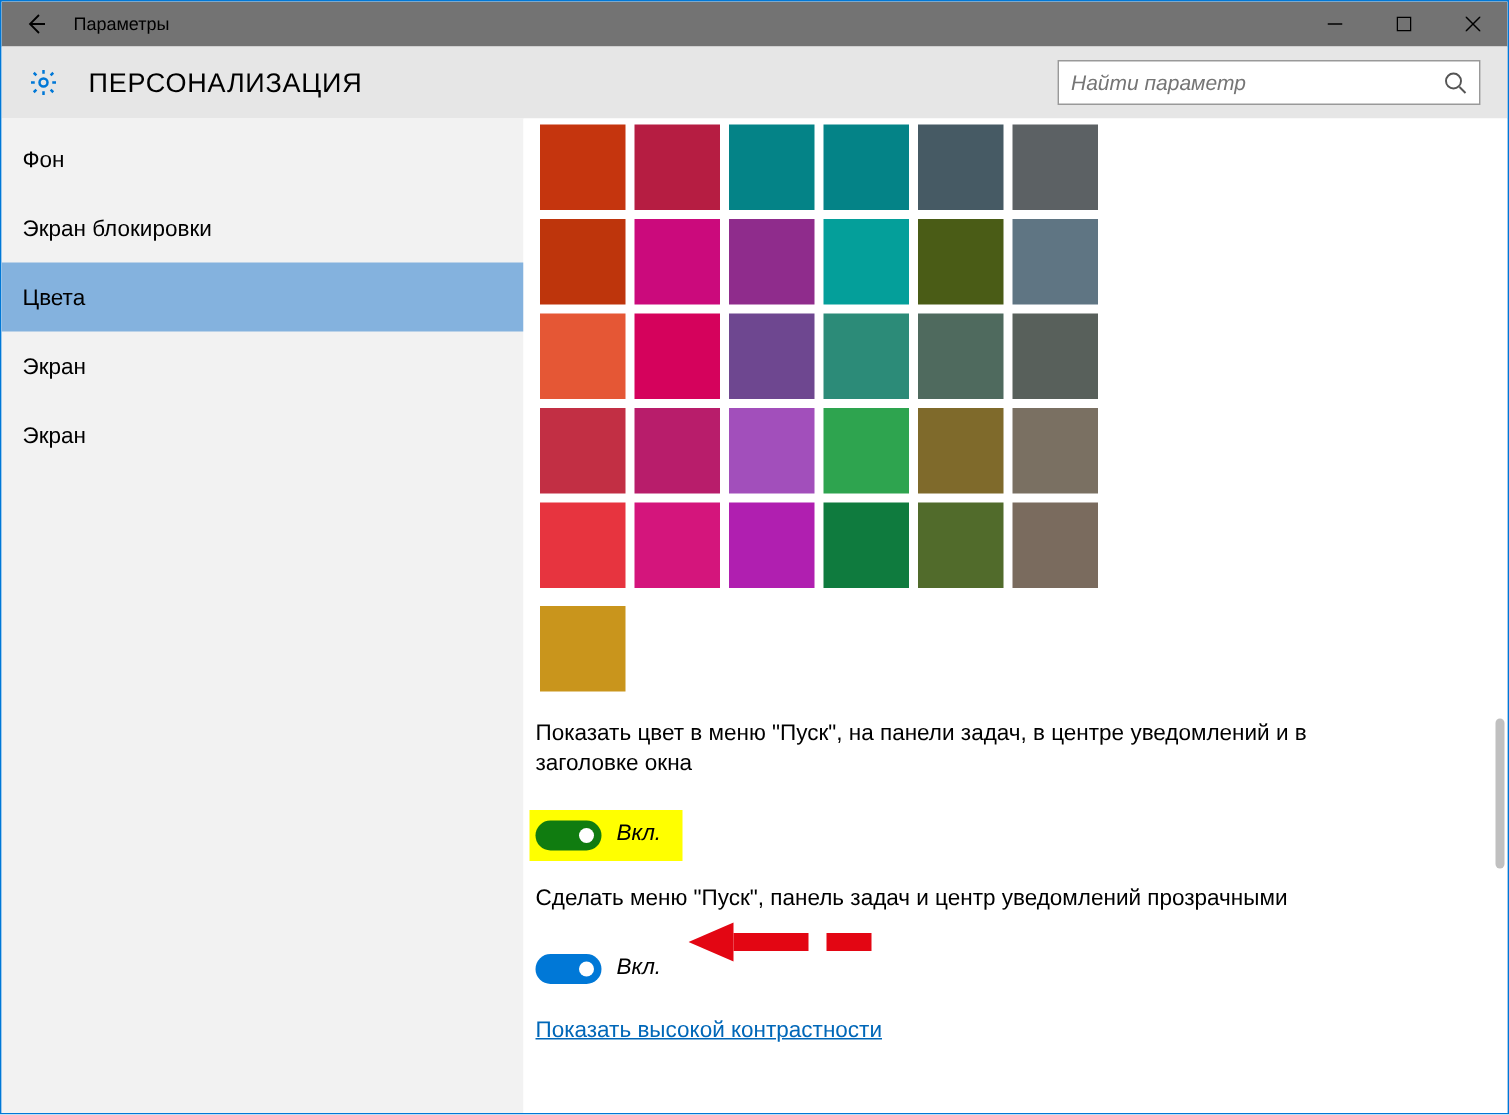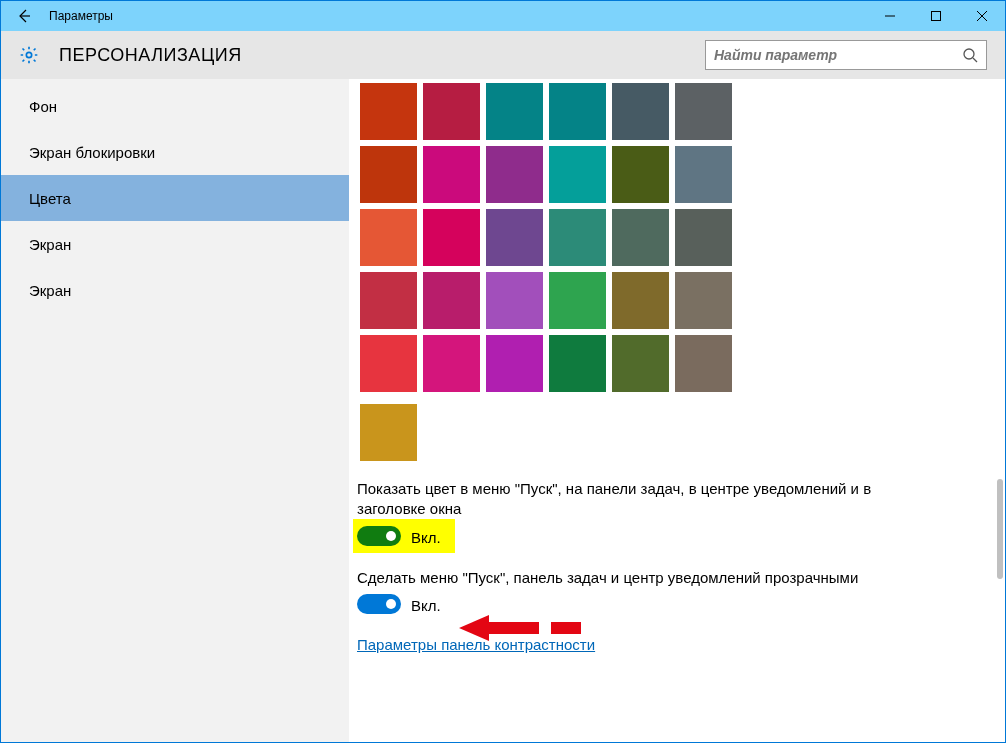--- a/index.html
+++ b/index.html
@@ -1,54 +1,54 @@
 <!DOCTYPE html>
 <html><head>
 <meta charset="utf-8">
 <style>
   * { box-sizing: border-box; margin: 0; padding: 0; }
   html, body { width: 1006px; height: 743px; font-family: "Segoe UI", Tahoma, sans-serif; font-size: 14px; color: #000; }
   .window { width: 1006px; height: 743px; border: 1px solid #0078d7; background: #fff; display: flex; flex-direction: column; position: relative; overflow: hidden; }
 
   
-  .titlebar { height: 30px; background: #7dd3fc; display: flex; align-items: center; }
+  .titlebar { height: 30px; background: #737373; display: flex; align-items: center; }
   .titlebar .back { width: 46px; height: 30px; display:flex; align-items:center; justify-content:center; }
   .titlebar .back svg { width: 16px; height:16px; }
   .titlebar .title { font-size: 12px; padding-left: 2px; }
   .titlebar .spacer { flex: 1; }
   .winbtn { width: 46px; height: 30px; display:flex; align-items:center; justify-content:center; }
   .winbtn svg { width: 10px; height: 10px; }
 
   
   .headerband { height: 48px; background: #e6e6e6; display:flex; align-items:center; padding: 0 18px; }
   .headerband .gear { width: 20px; height:20px; color:#0078d7; margin-right: 20px; display:flex; align-items:center; justify-content:center;}
   .headerband .gear svg { width: 20px; height:20px; }
   .headerband .heading { font-size: 18px; letter-spacing: 0.5px; }
   .headerband .spacer { flex:1; }
   .searchbox { width: 282px; height: 30px; border:1px solid #999; background:#fff; display:flex; align-items:center; padding: 0 8px; }
-  .searchbox input { flex:1; border:none; outline:none; font-size:14px; background:transparent; font-style: italic; color:#666;font-weight:bold; }
+  .searchbox input { flex:1; border:none; outline:none; font-size:14px; background:transparent; font-style: italic; color:#666; }
   .searchbox .sicon { width:16px; height:16px; color:#333; }
 
   
   .body { flex:1; display:flex; position:relative; }
   .sidebar { width: 348px; background:#f2f2f2; padding-top: 4px; }
-  .sidebar .item { height: 46px; display:flex; align-items:center; padding-left: 28px; font-size:15px; }
+  .sidebar .item { height: 46px; display:flex; align-items:center; padding-left: 14px; font-size:15px; }
   .sidebar .item.active { background:#84b2de; }
 
   .content { flex:1; background:#fff; position:relative; padding-left: 8px; overflow: hidden; }
 
   
   .colorgrid { margin-top: 4px; }
   .colorrow { display:flex; }
   .swatch { width: 57px; height: 57px; margin: 0 3px 6px 3px; }
   .swatch.single { margin-top: 6px; }
 
   .setting-text { font-size: 15px; line-height: 1.35; margin-top: 18px; max-width: 520px; }
 
-  .toggle-row { margin-top: 6px; display:flex; align-items:flex-end; position:relative; }
+  .toggle-row { margin-top: 27px; display:flex; align-items:flex-start; position:relative;font-style:italic; }
   .toggle { width: 44px; height: 20px; border-radius: 10px; position:relative; }
   .toggle .knob { position:absolute; width:10px; height:10px; border-radius:50%; background:#fff; top:5px; }
   .toggle.on { background:#0078d7; }
   .toggle.on.green { background:#107c10; }
   .toggle.on .knob { right:5px; }
   .toggle-label { margin-left: 10px; font-size:15px; }
   .highlight { position:absolute; background:#ffff00; z-index:-1; }
   .hl1 { width: 102px; height: 34px; left: -4px; top: -7px; z-index:0;}
   .toggle-row .toggle, .toggle-row .toggle-label { position:relative; z-index:1; }
 
@@ -192,21 +192,21 @@
       </div>
 
       <div class="setting-text" style="margin-top:22px">Сделать меню "Пуск", панель задач и центр уведомлений прозрачными</div>
       <div class="toggle-row">
         <div class="toggle on">
             <div class="knob"></div>
           </div>
         <div class="toggle-label">Вкл.</div>
       </div>
 
-      <a class="link" href="#">Параметры панель контрастности</a>
+      <a class="link" href="#">Показать высокой контрастности</a>
 
       <div class="scrollthumb"></div>
     </div>
 
     <div class="arrow-anno">
       <svg viewBox="0 0 140 30">
         <polygon points="0,15 30,2 30,9 30,21 30,28" fill="#e30613"></polygon>
         <rect x="30" y="9" width="50" height="12" fill="#e30613"></rect>
         <rect x="92" y="9" width="30" height="12" fill="#e30613"></rect>
       </svg>

